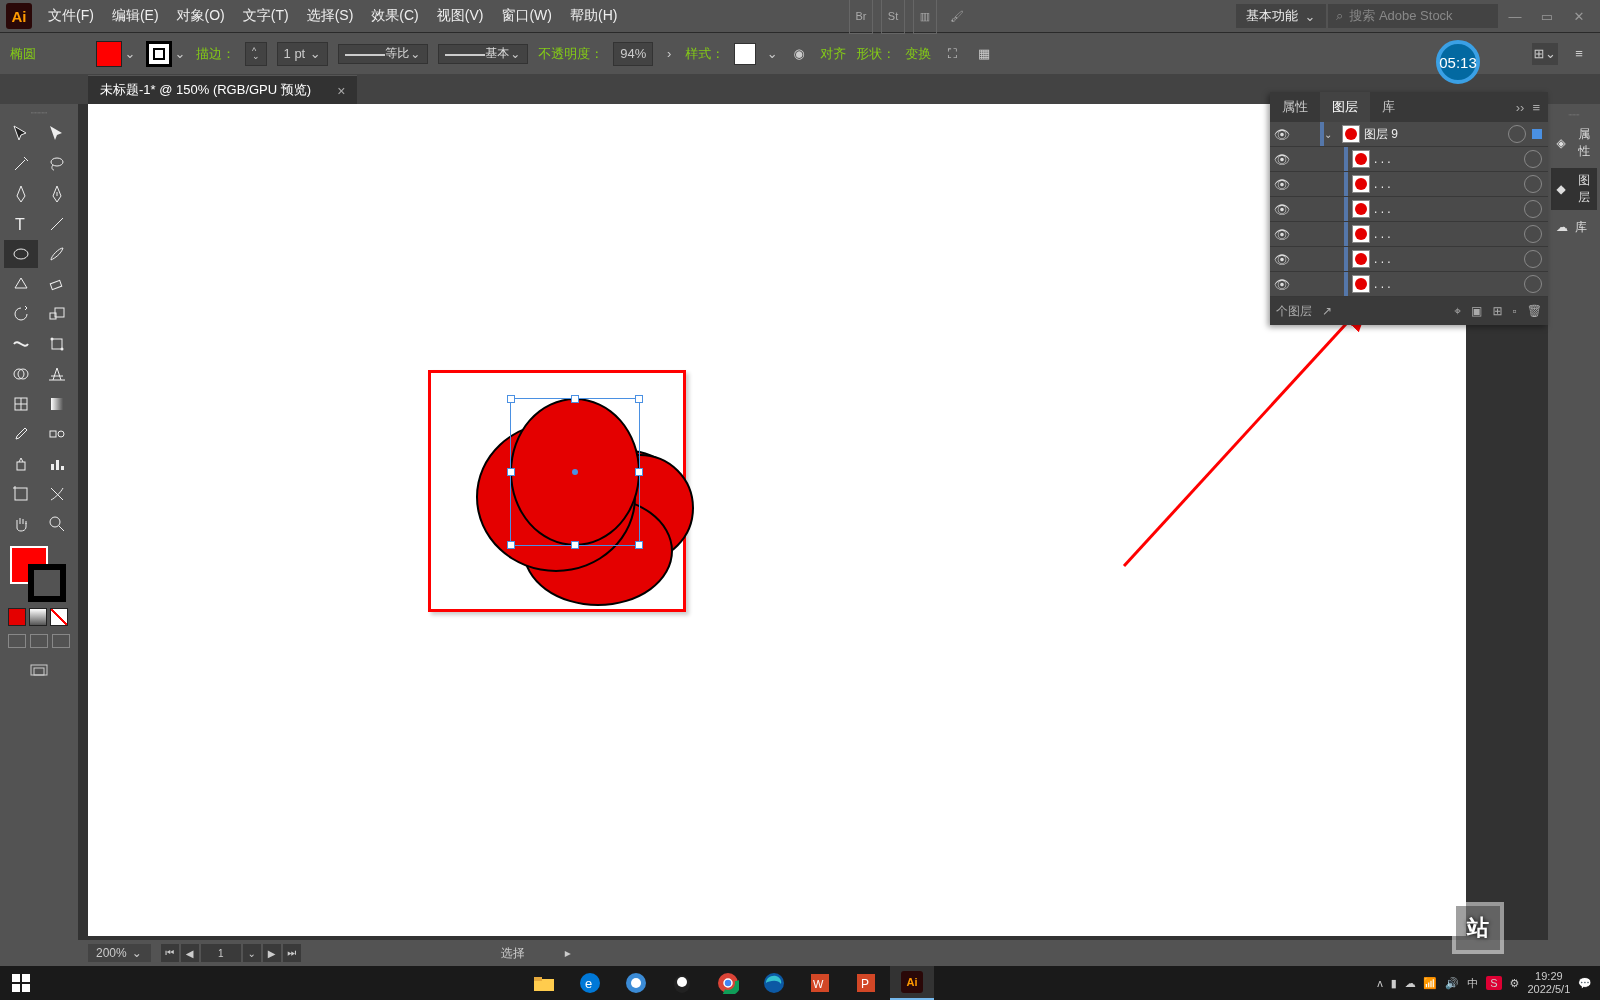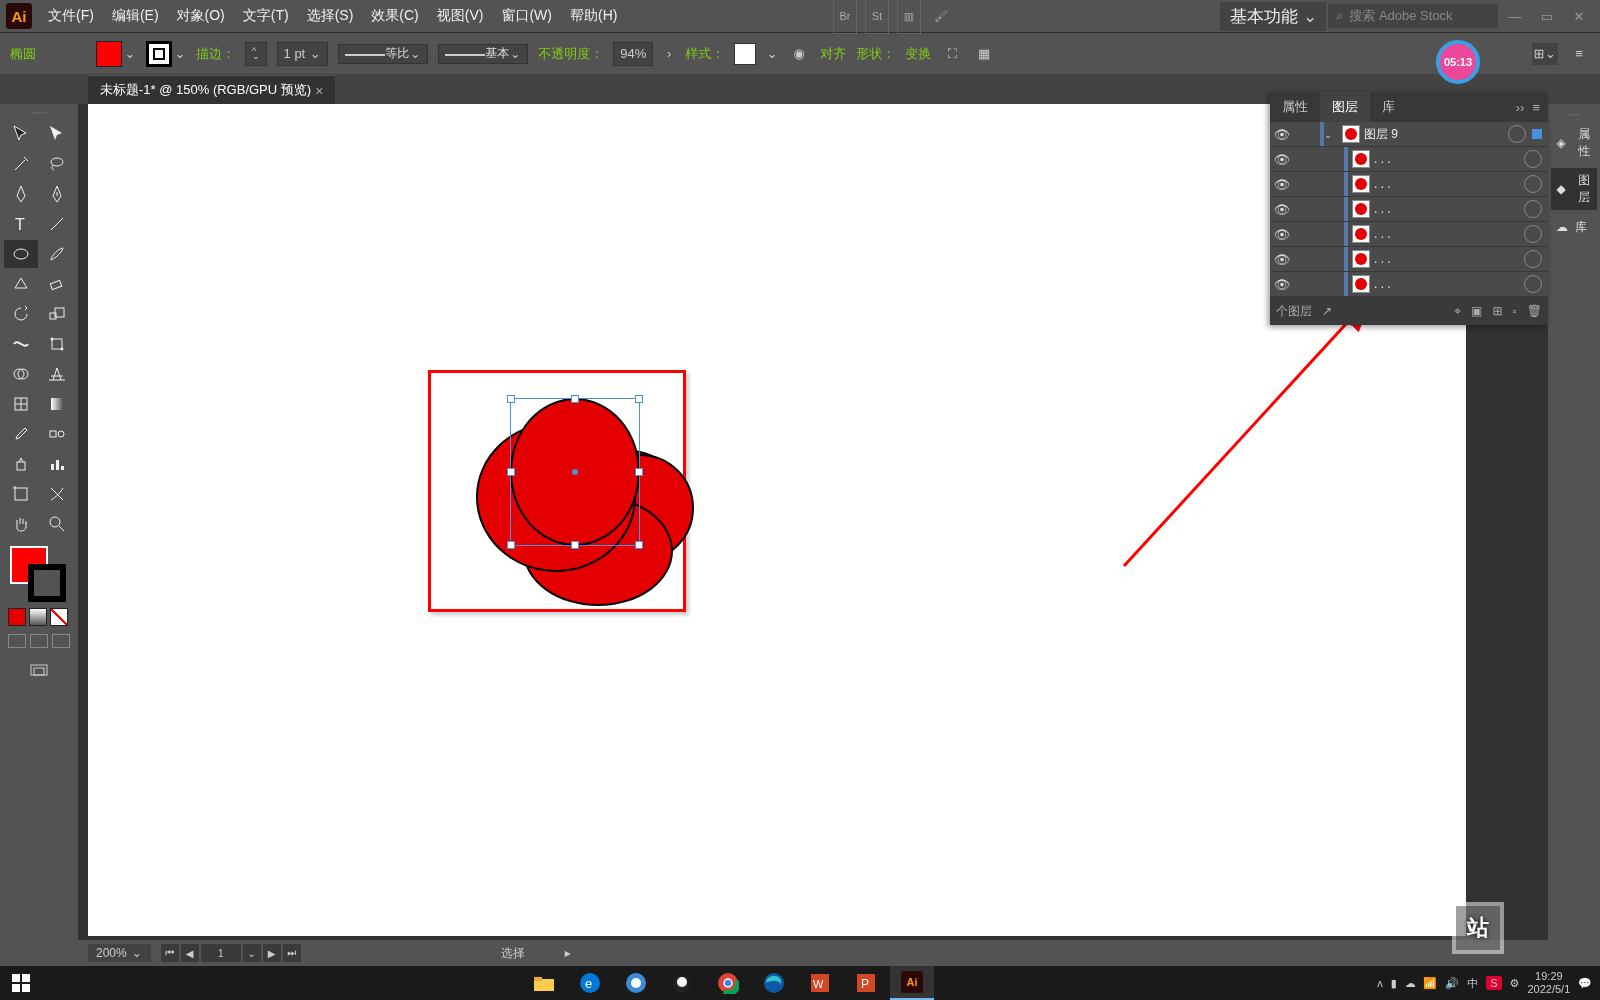--- a/index.html
+++ b/index.html
@@ -4,38 +4,38 @@
 <style>
   * { box-sizing: border-box; margin: 0; padding: 0; user-select: none; }
   body { width: 1600px; height: 1000px; background: #323232; font-family: "Microsoft YaHei", sans-serif; font-size: 13px; color: #ccc; overflow: hidden; position: relative; }
   
   
   .menubar { height: 32px; background: #535353; display: flex; align-items: center; padding: 0 6px; gap: 2px; }
   .ai-logo { width: 26px; height: 26px; background: #2a0808; color: #ff9a00; display: flex; align-items: center; justify-content: center; font-weight: bold; font-size: 15px; border-radius: 3px; margin-right: 6px; }
   .menu-item { padding: 4px 8px; color: #eee; cursor: pointer; font-size: 14px; }
   .menu-spacer { flex: 1; }
   .menu-icon { width: 24px; height: 36px; border: 1px solid #666; margin: 0 3px; display: flex; align-items: center; justify-content: center; font-size: 11px; color: #aaa; }
-  .workspace-dd { background: #434343; padding: 3px 10px; color: #eee; display: flex; align-items: center; gap: 6px; font-size: 17px; }
+  .workspace-dd { background: #434343; padding: 3px 10px; color: #eee; display: flex; align-items: center; gap: 6px; font-size: 13px; }
   .search-stock { background: #434343; padding: 3px 8px; color: #888; display: flex; align-items: center; gap: 6px; width: 170px; font-size: 13px; }
   .win-btn { width: 30px; height: 20px; display: flex; align-items: center; justify-content: center; color: #999; }
   
   
   .optbar { height: 42px; background: #535353; display: flex; align-items: center; padding: 0 10px; gap: 10px; border-top: 1px solid #2a2a2a; }
   .opt-label { color: #84cc16; font-size: 13px; }
   .fill-swatch { width: 26px; height: 26px; background: #ff0000; border: 1px solid #222; }
   .stroke-swatch { width: 26px; height: 26px; background: #fff; border: 3px solid #000; box-sizing: border-box; display:inline-block; }
   .dd-arrow { width:12px; display:inline-flex; justify-content:center; color:#ccc;}
   .opt-dd { background: #434343; border: 1px solid #333; padding: 2px 6px; display: flex; align-items: center; gap: 4px; height:24px;}
   .stroke-preview { width: 90px; height: 20px; background: #434343; border: 1px solid #333; position: relative; display:flex; align-items:center; justify-content:flex-end; padding-right:6px; color:#ddd; font-size:12px;}
   .stroke-preview::before { content:''; position:absolute; left:6px; top:50%; width:40px; height:2px; background:#ccc;}
-  .timer-badge { position:absolute; right:120px; top:40px; width:44px; height:44px; border-radius:50%; background:#ec4899; border:4px solid #3aa0e5; display:flex; align-items:center; justify-content:center; color:#fff; font-size:11px; font-weight:bold; z-index:50;}
+  .timer-badge { position:absolute; right:120px; top:40px; width:44px; height:44px; border-radius:50%; background:#0369a1; border:4px solid #3aa0e5; display:flex; align-items:center; justify-content:center; color:#fff; font-size:15px; font-weight:normal; z-index:50;}
   
   
   .doctabs { height: 30px; background: #434343; display: flex; align-items:flex-end; padding-left: 88px;}
-  .doctab { background: #323232; padding: 5px 12px; color: #fff; display: flex; align-items: flex-end; gap: 4px; font-size:13px; border-top:1px solid #555;}
+  .doctab { background: #323232; padding: 5px 12px; color: #fff; display: flex; align-items: flex-end; gap: 26px; font-size:13px; border-top:1px solid #555;}
   .tab-close { color:#aaa; font-size:14px;}
   
   
   .mainrow { position:absolute; top:104px; left:0; right:0; bottom:34px; display:flex;}
   
   
   .toolbox { width: 78px; background: #535353; display: flex; flex-direction: column; padding: 4px; gap:2px;}
   .tool-grip { height:10px; display:flex; justify-content:center; align-items:center; color:#888; font-size:9px;}
   .tool-row { display: flex; gap: 2px; }
   .tool { width: 34px; height: 28px; display: flex; align-items: center; justify-content: center; color: #ddd; position:relative;}

